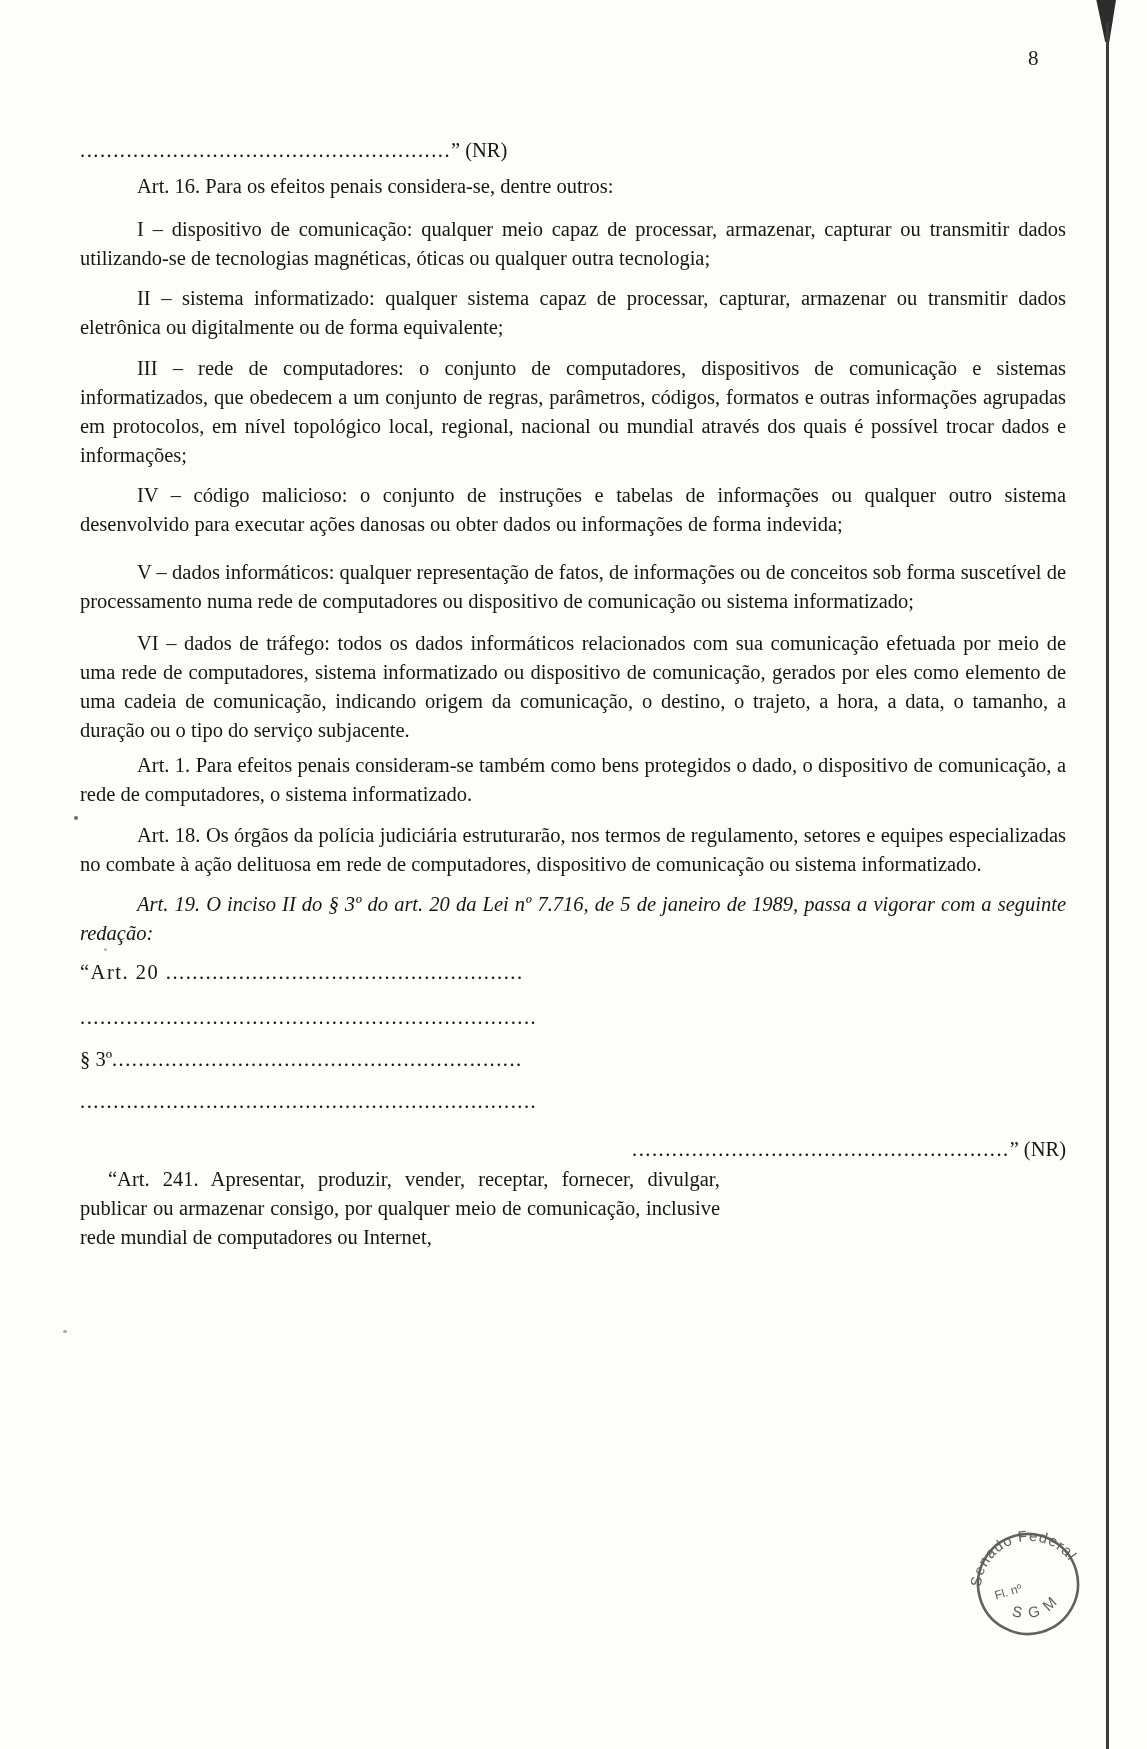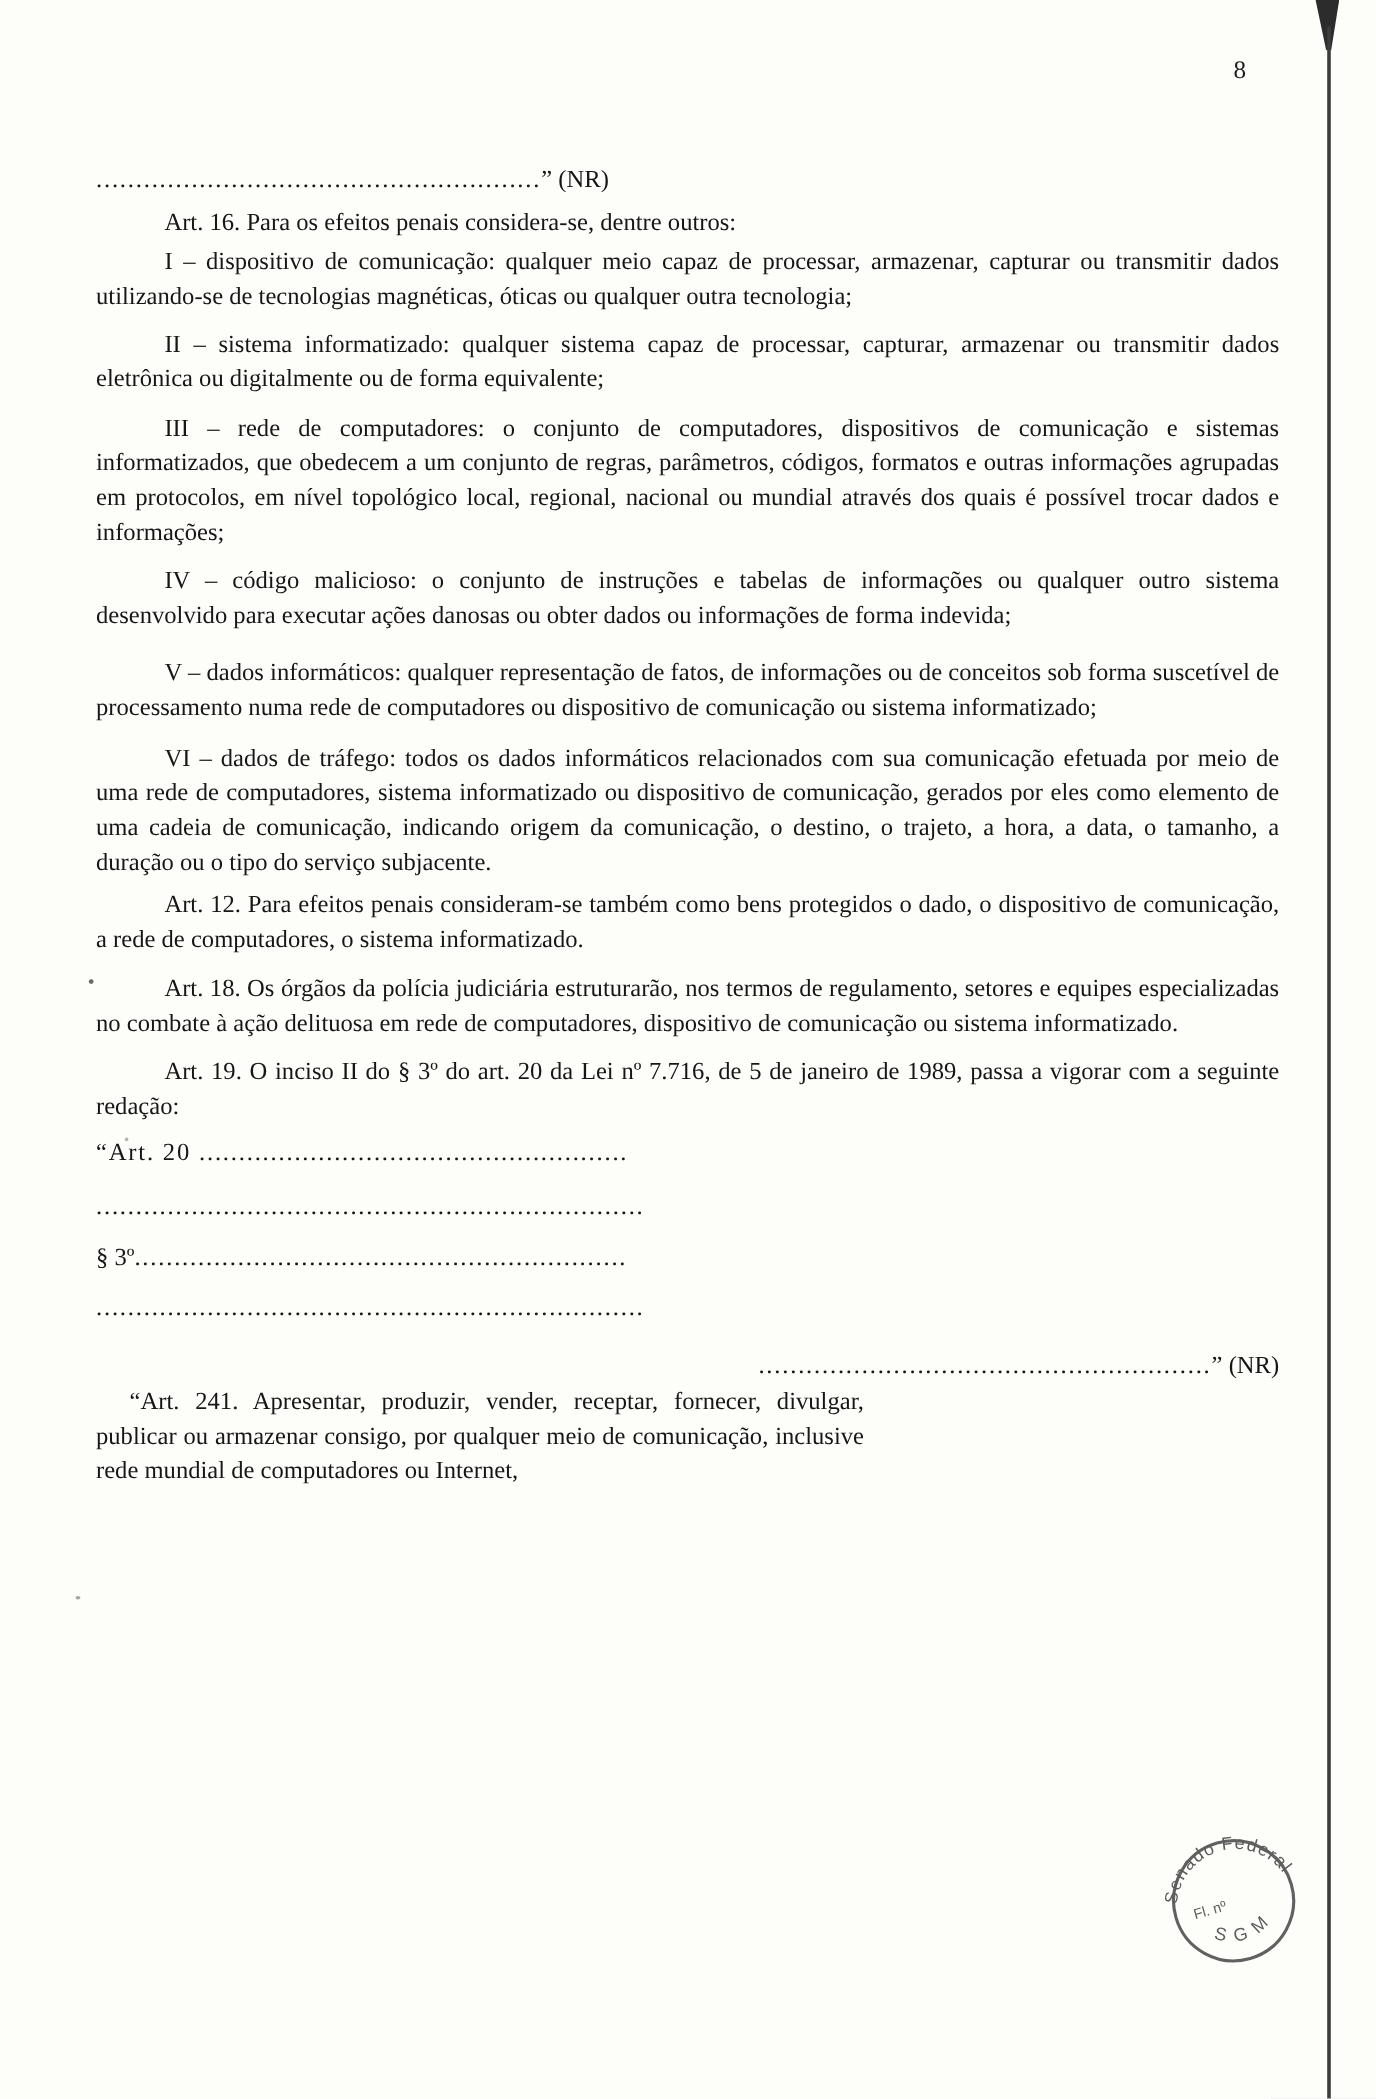--- a/index.html
+++ b/index.html
@@ -94,29 +94,29 @@
 
   <div class="speck" style="left:74px; top:816px; width:4px; height:4px;"></div>
   <div class="speck" style="left:63px; top:1330px; width:4px; height:3px; opacity:.6;"></div>
   <div class="speck" style="left:104px; top:948px; width:3px; height:3px; opacity:.5;"></div>
 
   <div class="text-block">
 
     <p class="dotline nr-top"><span>........................................................</span><span class="closing">” (NR)</span></p>
 
     <p class="para" style="margin-top:7px;">Art. 16. Para os efeitos penais considera-se, dentre outros:</p>
-    <p class="para" style="margin-top:3px;">I – dispositivo de comunicação: qualquer meio capaz de processar, armazenar, capturar ou transmitir dados utilizando-se de tecnologias magnéticas, óticas ou qualquer outra tecnologia;</p>
+    <p class="para" style="margin-top:14px;">I – dispositivo de comunicação: qualquer meio capaz de processar, armazenar, capturar ou transmitir dados utilizando-se de tecnologias magnéticas, óticas ou qualquer outra tecnologia;</p>
     <p class="para" style="margin-top:11px;">II – sistema informatizado: qualquer sistema capaz de processar, capturar, armazenar ou transmitir dados eletrônica ou digitalmente ou de forma equivalente;</p>
     <p class="para" style="margin-top:12px;">III – rede de computadores: o conjunto de computadores, dispositivos de comunicação e sistemas informatizados, que obedecem a um conjunto de regras, parâmetros, códigos, formatos e outras informações agrupadas em protocolos, em nível topológico local, regional, nacional ou mundial através dos quais é possível trocar dados e informações;</p>
     <p class="para" style="margin-top:11px;">IV – código malicioso: o conjunto de instruções e tabelas de informações ou qualquer outro sistema desenvolvido para executar ações danosas ou obter dados ou informações de forma indevida;</p>
     <p class="para" style="margin-top:19px;">V – dados informáticos: qualquer representação de fatos, de informações ou de conceitos sob forma suscetível de processamento numa rede de computadores ou dispositivo de comunicação ou sistema informatizado;</p>
     <p class="para" style="margin-top:13px;">VI – dados de tráfego: todos os dados informáticos relacionados com sua comunicação efetuada por meio de uma rede de computadores, sistema informatizado ou dispositivo de comunicação, gerados por eles como elemento de uma cadeia de comunicação, indicando origem da comunicação, o destino, o trajeto, a hora, a data, o tamanho, a duração ou o tipo do serviço subjacente.</p>
-    <p class="para" style="margin-top:6px;">Art. 12. Para efeitos penais consideram-se também como bens protegidos o dado, o dispositivo de comunicação, a rede de computadores, o sistema informatizado.</p>
+    <p class="para" style="margin-top:6px;">Art. 1. Para efeitos penais consideram-se também como bens protegidos o dado, o dispositivo de comunicação, a rede de computadores, o sistema informatizado.</p>
     <p class="para" style="margin-top:12px;">Art. 18. Os órgãos da polícia judiciária estruturarão, nos termos de regulamento, setores e equipes especializadas no combate à ação delituosa em rede de computadores, dispositivo de comunicação ou sistema informatizado.</p>
-    <p class="para" style="margin-top:11px;">Art. 19. O inciso II do § 3º do art. 20 da Lei nº 7.716, de 5 de janeiro de 1989, passa a vigorar com a seguinte redação:</p>
+    <p class="para" style="margin-top:11px;font-style:italic;">Art. 19. O inciso II do § 3º do art. 20 da Lei nº 7.716, de 5 de janeiro de 1989, passa a vigorar com a seguinte redação:</p>
 
     <p class="dotline q-dot" style="margin-top:10px;"><span>“Art. 20 </span><span>......................................................</span></p>
     <p class="dotline q-dot" style="margin-top:16px;"><span>.....................................................................</span></p>
     <p class="dotline q-dot" style="margin-top:13px;"><span class="closing">§ 3º</span><span>..............................................................</span></p>
     <p class="dotline q-dot" style="margin-top:13px;"><span>.....................................................................</span></p>
 
 
     <p class="dotline q-dot" style="margin-top:19px;text-align:right;"><span>.........................................................</span><span class="closing">” (NR)</span></p>
 
 

